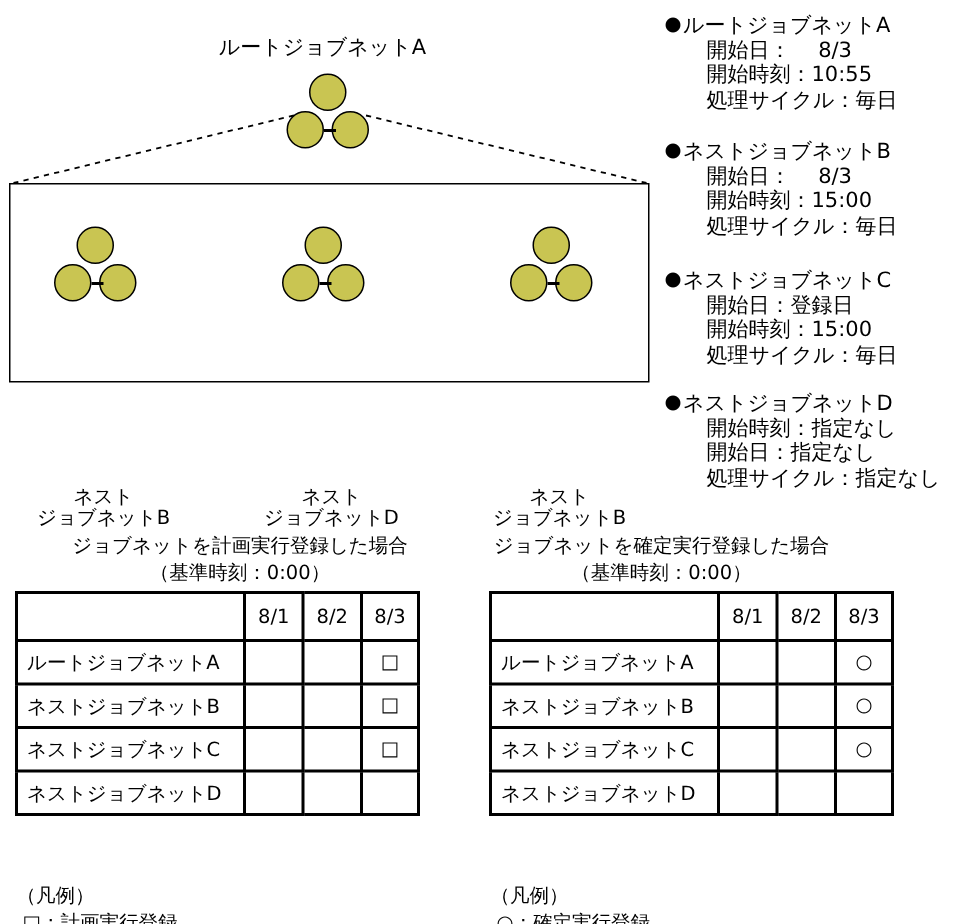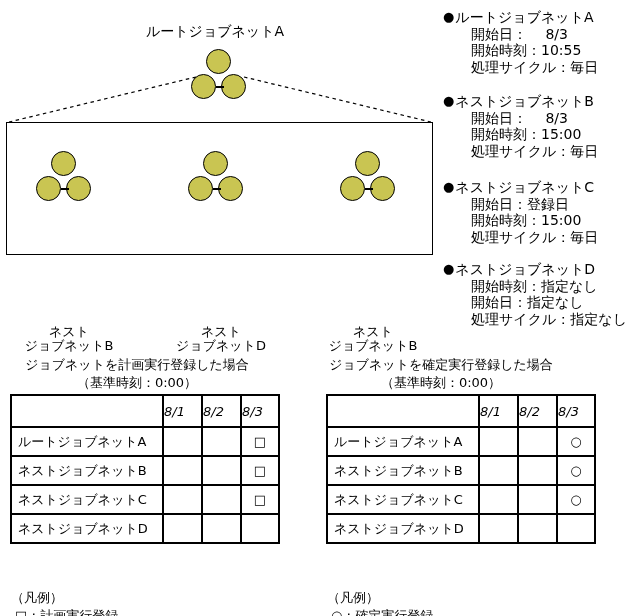--- a/index.html
+++ b/index.html
@@ -39,29 +39,29 @@
   .detail-group { position:absolute; left:443px; width:195px;
     font-size:14px; line-height:16.5px; white-space:nowrap; }
   #detail-0 { top:9px; } #detail-1 { top:93px; }
   #detail-2 { top:179px; } #detail-3 { top:261px; }
   .detail-name { display:flex; align-items:center; }
   .bullet { font-size:13px; margin-right:1px; }
   .detail-line { padding-left:28px; }
   
   .table-title { position:absolute; top:356px; width:268px;
     text-align:center; font-size:13px; line-height:18px; white-space:nowrap; }
-  #plan-title  { left:3px; }
+  #plan-title  { left:26px; }
   #fixed-title { left:307px; }
   table.sched { position:absolute; top:394px; border-collapse:collapse;
     table-layout:fixed; width:268px; }
   #plan-table  { left:10px; }
   #fixed-table { left:326px; }
   table.sched th, table.sched td { border:2px solid #000;
     font-weight:normal; font-size:13px; }
-  table.sched th { height:32px; text-align:left;font-style:italic; }
+  table.sched th { height:32px; text-align:center; }
   table.sched td { height:29px; }
   td.lbl { padding-left:6px; white-space:nowrap; }
   td.mark { text-align:center; font-size:15px; }
   .legend { position:absolute; top:589px; font-size:13px;
     line-height:17.5px; white-space:nowrap; }
   #plan-legend  { left:11px; }
   #fixed-legend { left:327px; }
   .legend-line { padding-left:4px; }
 </style>
 </head>

